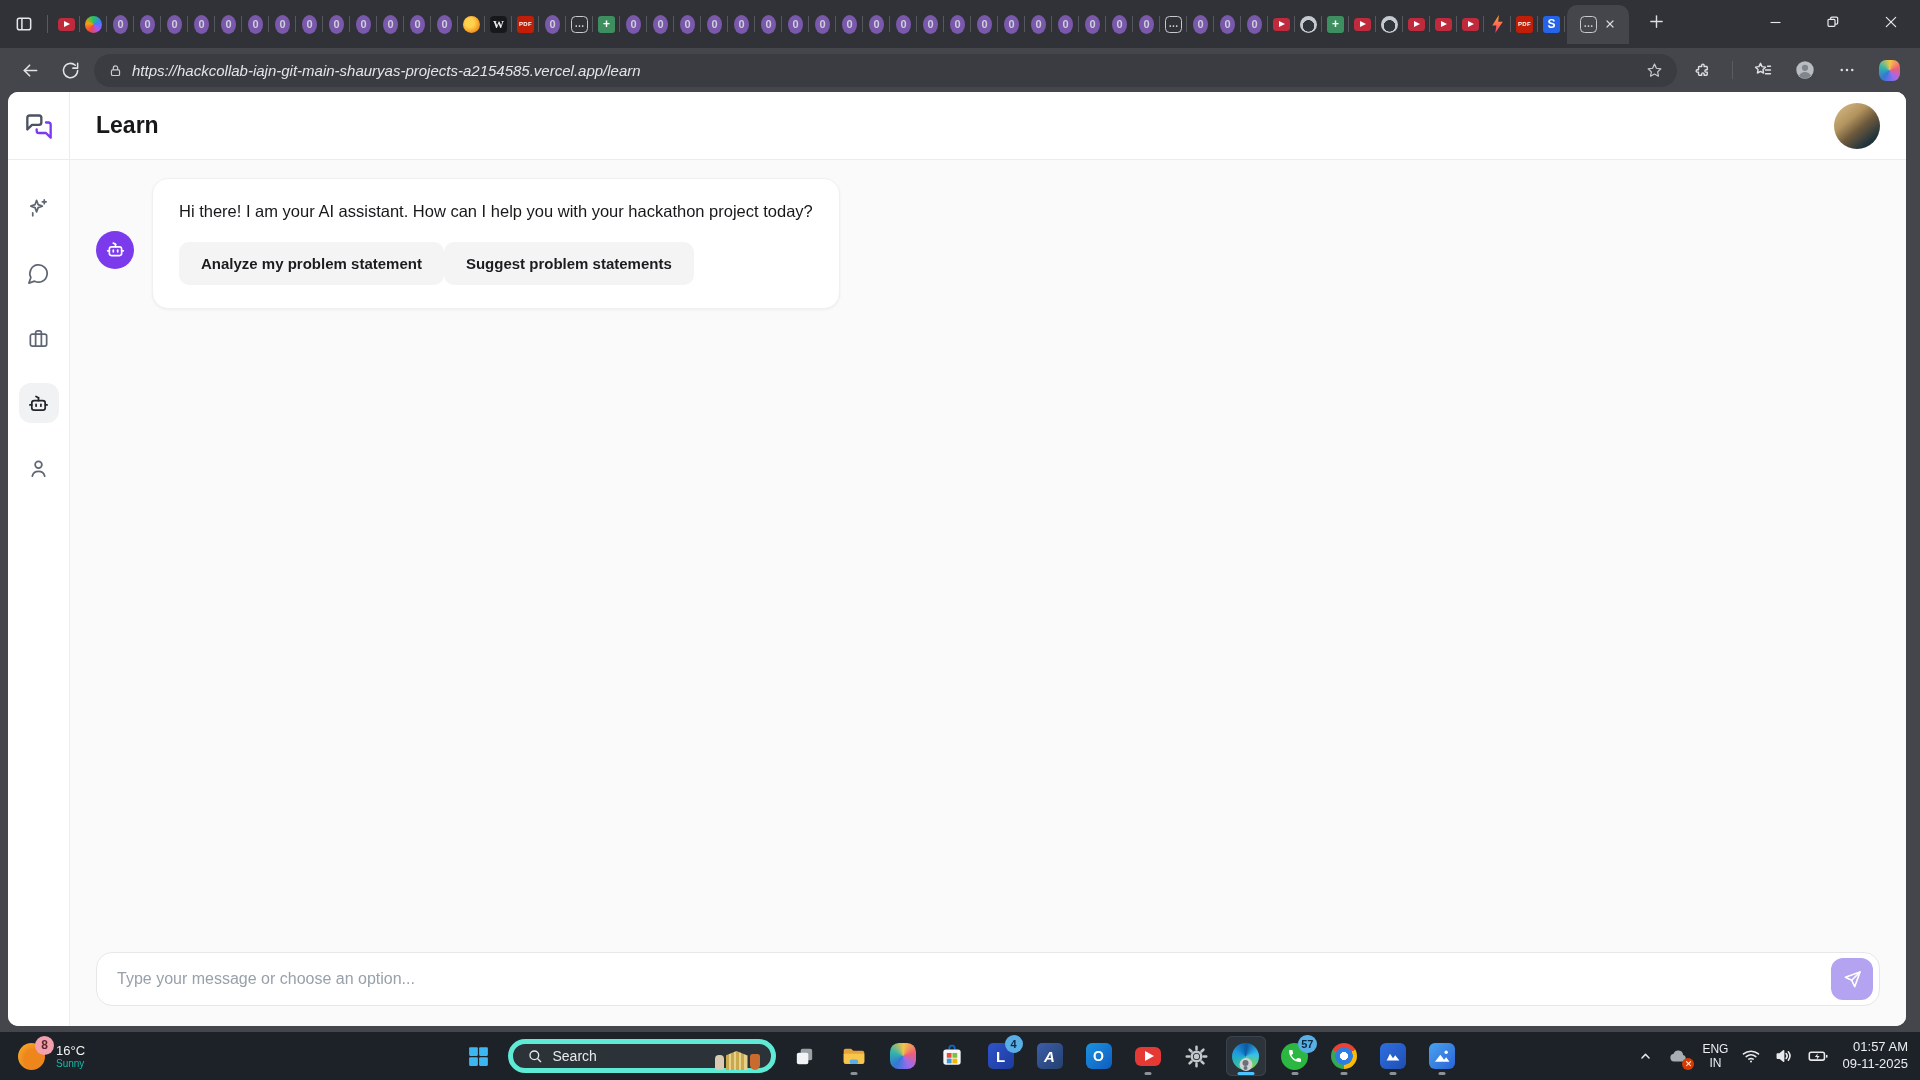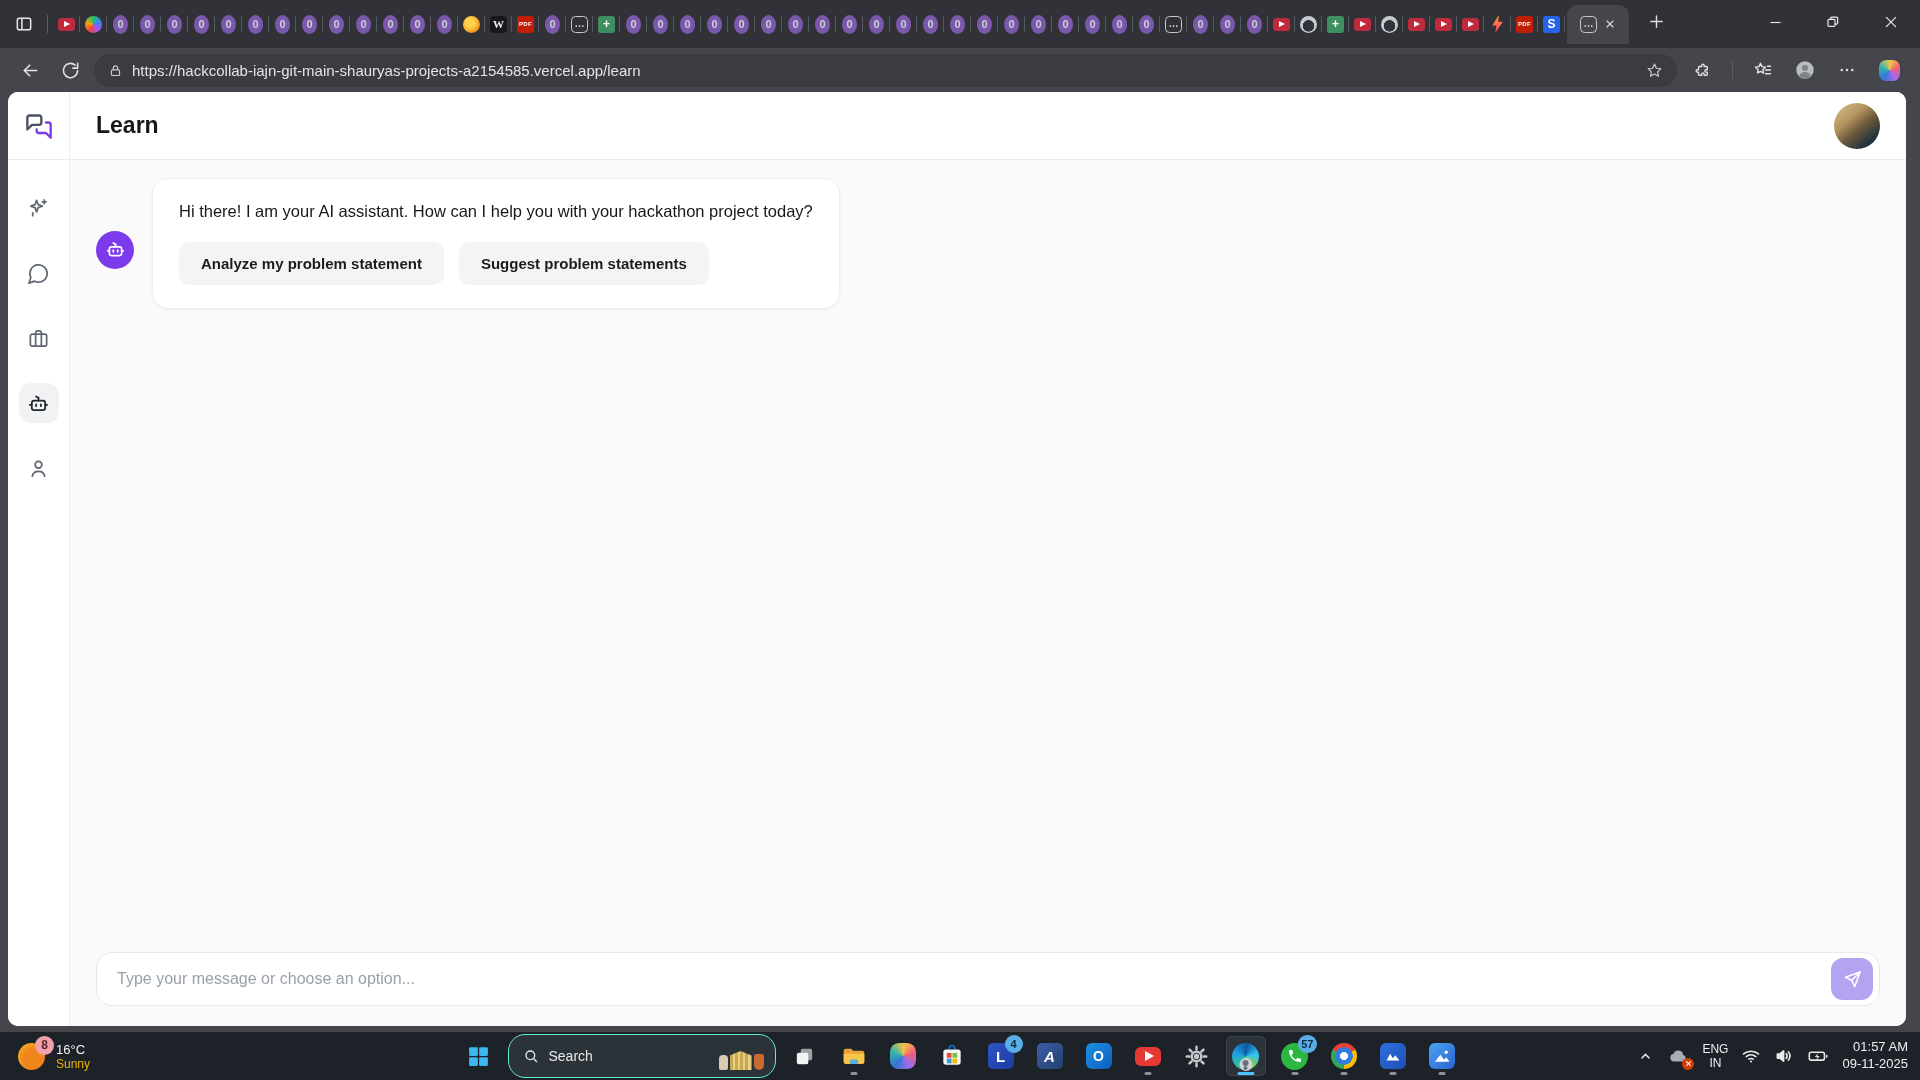--- a/index.html
+++ b/index.html
@@ -29,21 +29,21 @@
   .fav-pdf { width:17px; height:17px; border-radius:3px; background:#c11e07; color:#fff; font-size:6px; letter-spacing:.3px; }
   .fav-boxdots { width:17px; height:17px; border:1.6px solid #c7c9ce; border-radius:4.5px; color:#c7c9ce; font-size:10px; line-height:1; }
   .fav-sheets { width:17px; height:17px; border-radius:3px; background:#3d8f5f; color:#fff; font-size:12px; }
   .fav-github { width:17px; height:17px; border-radius:50%; background:radial-gradient(circle at 50% 58%,#30353b 0 5.5px,#c6cad0 6px); }
   .fav-bolt { width:14px; height:18px; clip-path:polygon(60% 0,12% 58%,42% 58%,34% 100%,88% 38%,55% 38%); background:linear-gradient(180deg,#ffa62e 0%,#ff5860 70%,#f33e8e 100%); }
   .fav-scribd { width:17px; height:17px; border-radius:3px; background:#2563eb; color:#fff; font-size:12px; }
 
   .toolbar { position:absolute; top:48px; left:0; right:0; height:44px; background:#44464b; display:flex; align-items:center; padding:0 14px; gap:8px; }
   .nav-btn { width:32px; height:32px; display:flex; align-items:center; justify-content:center; color:#e2e3e5; flex:none; }
   .addr-pill { flex:1; height:33px; background:#3a3c41; border-radius:17px; display:flex; align-items:center; padding:0 14px; gap:9px; min-width:0; }
-  .addr-url { color:#e3e4e7; font-size:15px; white-space:nowrap; overflow:hidden; flex:1; }
+  .addr-url { color:#e3e4e7; font-size:15px; white-space:nowrap; overflow:hidden; flex:1;font-style:italic; }
   .tb-icon { width:34px; height:34px; display:flex; align-items:center; justify-content:center; color:#dfe0e3; flex:none; }
   .copilot-orb { width:21px; height:21px; border-radius:34%; background:conic-gradient(from 220deg,#3277d5,#35b5ab,#f5c445,#ef5d7a,#9a6cf0,#3277d5); }
 
   
   .page-wrap { position:absolute; top:92px; left:8px; right:14px; bottom:54px; background:#fff; border-radius:10px; overflow:hidden; display:flex; }
   .app-sidebar { width:62px; flex:none; border-right:1px solid #ececee; background:#fff; display:flex; flex-direction:column; align-items:center; }
   .logo-cell { height:68px; width:100%; display:flex; align-items:center; justify-content:center; border-bottom:1px solid #ececee; }
   .side-nav { display:flex; flex-direction:column; align-items:center; gap:25px; padding-top:28px; }
   .side-item { width:40px; height:40px; border-radius:12px; display:flex; align-items:center; justify-content:center; color:#5f6672; }
   .side-item.active { background:#f1f2f4; color:#22262c; }
@@ -51,45 +51,45 @@
   .app-main { flex:1; display:flex; flex-direction:column; background:#fafafa; min-width:0; }
   .app-header { height:68px; flex:none; background:#fff; border-bottom:1px solid #ececee; display:flex; align-items:center; padding:0 26px; }
   .page-title { font-size:23px; font-weight:bold; color:#17181a; }
   .header-avatar { margin-left:auto; width:46px; height:46px; border-radius:50%; background:linear-gradient(140deg,#d9c08a 0%,#b3945f 35%,#6e5a3c 55%,#23353c 80%,#142228 100%); }
 
   .chat-area { flex:1; padding:18px 26px; overflow:hidden; }
   .msg-row { display:flex; align-items:center; gap:18px; }
   .bot-avatar { width:38px; height:38px; flex:none; border-radius:50%; background:#7c3aed; color:#fff; display:flex; align-items:center; justify-content:center; margin-top:12px; }
   .msg-card { background:#fff; border:1px solid #f0f0f2; border-radius:16px; box-shadow:0 1px 3px rgba(0,0,0,.05); padding:23px 26px; }
   .msg-text { font-size:16.5px; color:#17181a; }
-  .msg-options { display:flex; gap:15px; margin-top:21px; }
+  .msg-options { display:flex; gap:0; margin-top:21px; }
   .option-btn { background:#f4f4f5; border:none; border-radius:10px; padding:13px 22px; font-size:15px; font-weight:bold; color:#1b1c1f; font-family:inherit; cursor:pointer; }
 
   .input-wrap { flex:none; padding:0 26px 20px; }
   .input-box { height:54px; background:#fff; border:1px solid #e7e7ea; border-radius:16px; display:flex; align-items:center; padding:0 6px 0 20px; }
   .input-field { flex:1; border:none; outline:none; background:transparent; font-size:16px; color:#333; font-family:inherit; }
   .input-field::placeholder { color:#98a0aa; }
   .send-btn { width:42px; height:42px; flex:none; border:none; border-radius:12px; background:#b3a3f1; color:#fff; display:flex; align-items:center; justify-content:center; cursor:pointer; }
 
   
   .taskbar { position:absolute; bottom:0; left:0; right:0; height:48px; background:#1c2228; display:flex; align-items:center; }
   .weather { position:absolute; left:10px; top:0; height:48px; display:flex; align-items:center; gap:11px; padding:0 8px; }
   .sun-wrap { position:relative; width:27px; height:27px; }
   .sun-ball { width:27px; height:27px; border-radius:50%; background:radial-gradient(circle at 62% 62%,#ef861c 0 45%,#f6b32b 90%); }
   .sun-badge { position:absolute; top:-7px; right:-9px; width:19px; height:19px; border-radius:50%; background:#f2a0ac; color:#5b262e; font-size:12px; font-weight:bold; display:flex; align-items:center; justify-content:center; }
   .weather-temp { font-size:13px; color:#f2f3f4; }
-  .weather-cond { font-size:12px; color:#eab308; }
+  .weather-cond { font-size:10px; color:#14b8a6; }
 
   .task-center { margin:0 auto; display:flex; align-items:center; gap:9px; }
   .tb-app { width:40px; height:40px; border-radius:6px; display:flex; align-items:center; justify-content:center; position:relative; }
   .tb-app.active-app { background:#2c333a; box-shadow:inset 0 0 0 1px #3b434b; }
   .run-ind { position:absolute; bottom:1px; left:50%; transform:translateX(-50%); width:7px; height:3px; border-radius:2px; background:#8b9197; }
   .active-app .run-ind { width:17px; background:#4cc2ff; }
   .tb-badge { position:absolute; top:-1px; right:-2px; min-width:18px; height:18px; padding:0 3px; border-radius:9px; background:#58aee5; color:#0b2b45; font-size:11px; font-weight:bold; display:flex; align-items:center; justify-content:center; }
-  .tb-search { width:268px; height:44px; border-radius:17px; background:#2b3238; border:1px solid #5eead4; display:flex; align-items:center; gap:10px; padding:0 5px 0 14px; color:#e8eaec; font-size:14px; }
+  .tb-search { width:268px; height:34px; border-radius:17px; background:#2b3238; border:5px solid #5eead4; display:flex; align-items:center; gap:10px; padding:0 5px 0 14px; color:#e8eaec; font-size:14px; }
   .sh-art { margin-left:auto; height:28px; display:flex; align-items:flex-end; gap:2px; padding-right:6px; }
   .art-bust { width:9px; height:15px; background:#d8cbb2; border-radius:4px 4px 2px 2px; }
   .art-temple { width:22px; height:19px; background:linear-gradient(90deg,#caa84e 0 3px,#e7d08a 3px 5px,#caa84e 5px 8px,#e7d08a 8px 10px,#caa84e 10px 13px,#e7d08a 13px 15px,#caa84e 15px 18px,#e7d08a 18px 22px); clip-path:polygon(50% 0,100% 24%,100% 100%,0 100%,0 24%); }
   .art-vase { width:10px; height:16px; background:#c96a2e; border-radius:3px 3px 6px 6px; }
 
   .sq-tile { border-radius:6px; display:flex; align-items:center; justify-content:center; color:#fff; font-weight:bold; }
   .tile-26 { width:26px; height:26px; font-size:15px; }
   .edge-orb { width:27px; height:27px; border-radius:50%; background:conic-gradient(from 150deg,#7ad43d,#2fbfa9,#1e9ae0,#0c59a4,#35c1f1,#7ad43d); position:relative; }
   .edge-avatar { position:absolute; bottom:-1px; left:50%; transform:translateX(-50%); width:13px; height:13px; border-radius:50%; background:#cfd2d6; }
   .edge-avatar::after { content:""; position:absolute; left:3.5px; top:2.5px; width:6px; height:6px; border-radius:50%; background:#6b7178; box-shadow:0 5px 0 -1px #6b7178; }

